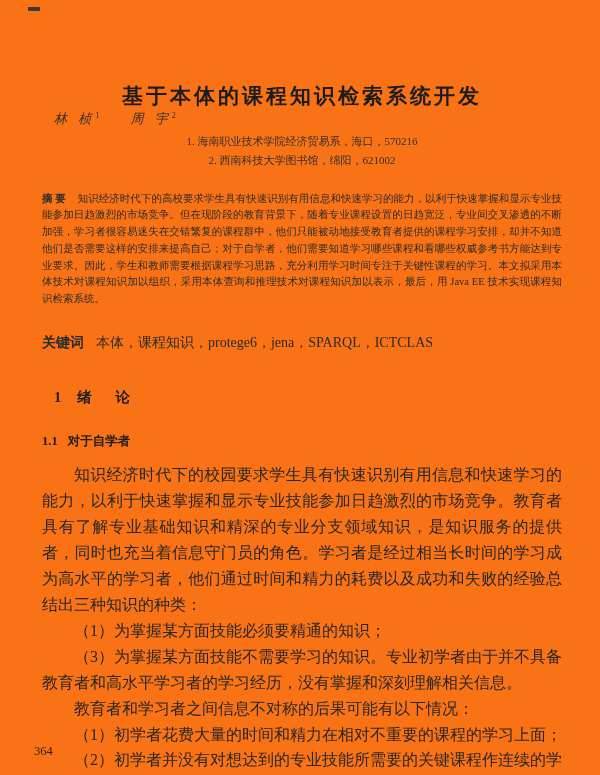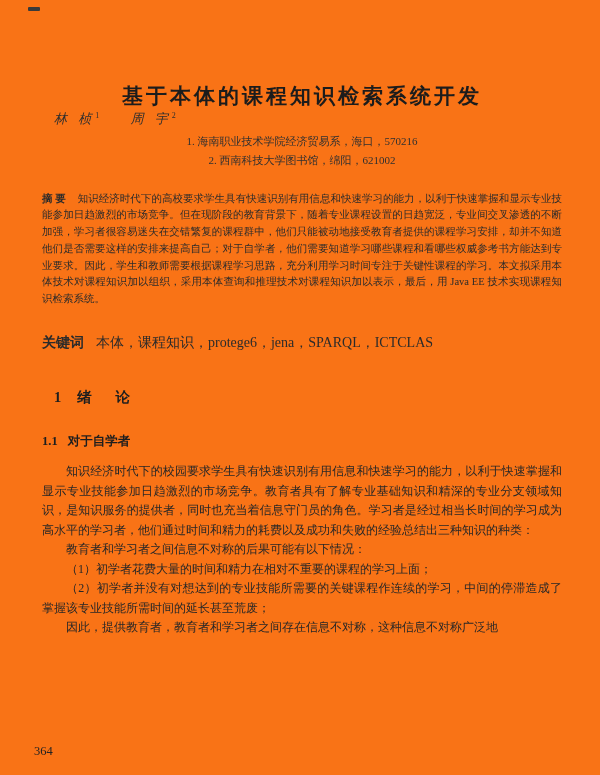--- a/index.html
+++ b/index.html
@@ -86,21 +86,21 @@
   .subsection-heading {
     margin: 26px 0 0 0;
     font-size: 12.5px;
     font-weight: 700;
     color: #1e1e1e;
   }
   .subsection-heading .sub-num { margin-right: 10px; }
   .body-block { margin-top: 12px; }
   .body-p {
     margin: 0;
-    font-size: 12px;
+    font-size: 16px;
     line-height: 1.62;
     text-align: justify;
     text-indent: 2em;
     color: #272727;
   }
   .page-number {
     position: absolute;
     left: 34px;
     bottom: 16px;
     font-size: 12.5px;
@@ -137,20 +137,22 @@
   <h2 class="section-heading">
     <span class="sec-num">1</span><span class="sec-title">绪 论</span>
   </h2>
 
   <h3 class="subsection-heading">
     <span class="sub-num">1.1</span><span>对于自学者</span>
   </h3>
 
   <div class="body-block">
     <p class="body-p">知识经济时代下的校园要求学生具有快速识别有用信息和快速学习的能力，以利于快速掌握和显示专业技能参加日趋激烈的市场竞争。教育者具有了解专业基础知识和精深的专业分支领域知识，是知识服务的提供者，同时也充当着信息守门员的角色。学习者是经过相当长时间的学习成为高水平的学习者，他们通过时间和精力的耗费以及成功和失败的经验总结出三种知识的种类：</p>
+    <p class="body-p">（1）为掌握某方面技能必须要精通的知识；</p>
+    <p class="body-p">（3）为掌握某方面技能不需要学习的知识。专业初学者由于并不具备教育者和高水平学习者的学习经历，没有掌握和深刻理解相关信息。</p>
     <p class="body-p">教育者和学习者之间信息不对称的后果可能有以下情况：</p>
     <p class="body-p">（1）初学者花费大量的时间和精力在相对不重要的课程的学习上面；</p>
     <p class="body-p">（2）初学者并没有对想达到的专业技能所需要的关键课程作连续的学习，中间的停滞造成了掌握该专业技能所需时间的延长甚至荒废；</p>
     <p class="body-p">因此，提供教育者，教育者和学习者之间存在信息不对称，这种信息不对称广泛地</p>
   </div>
 
   <div class="page-number">364</div>
 
 </div>
 

